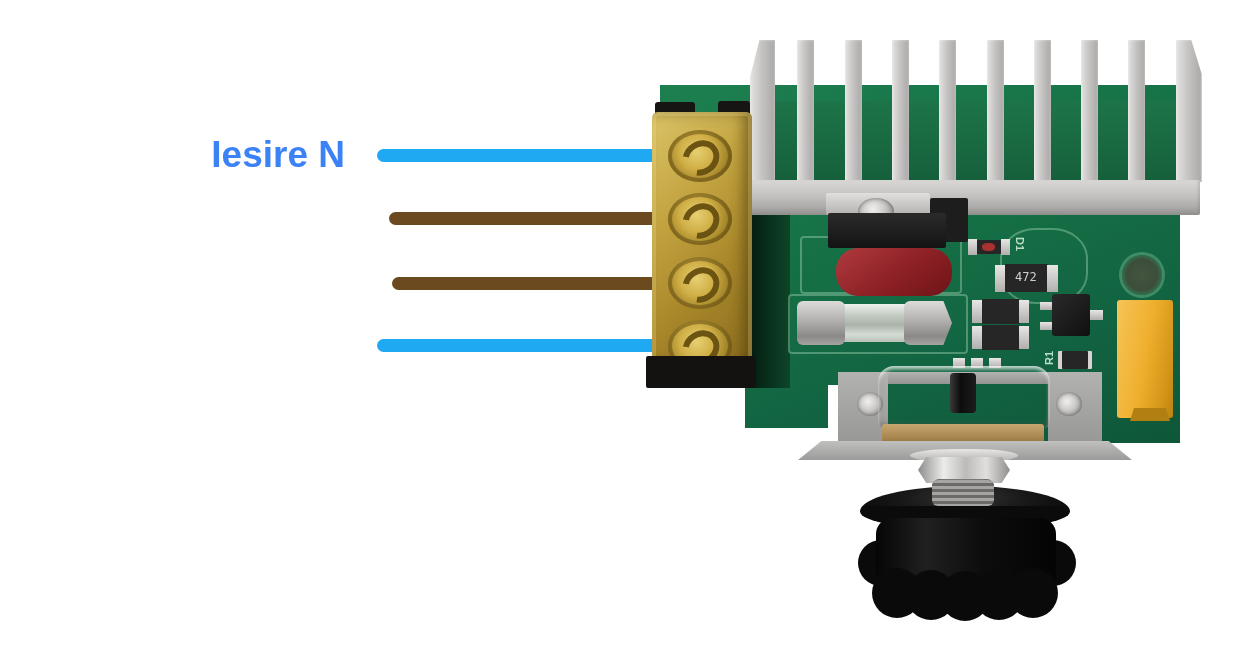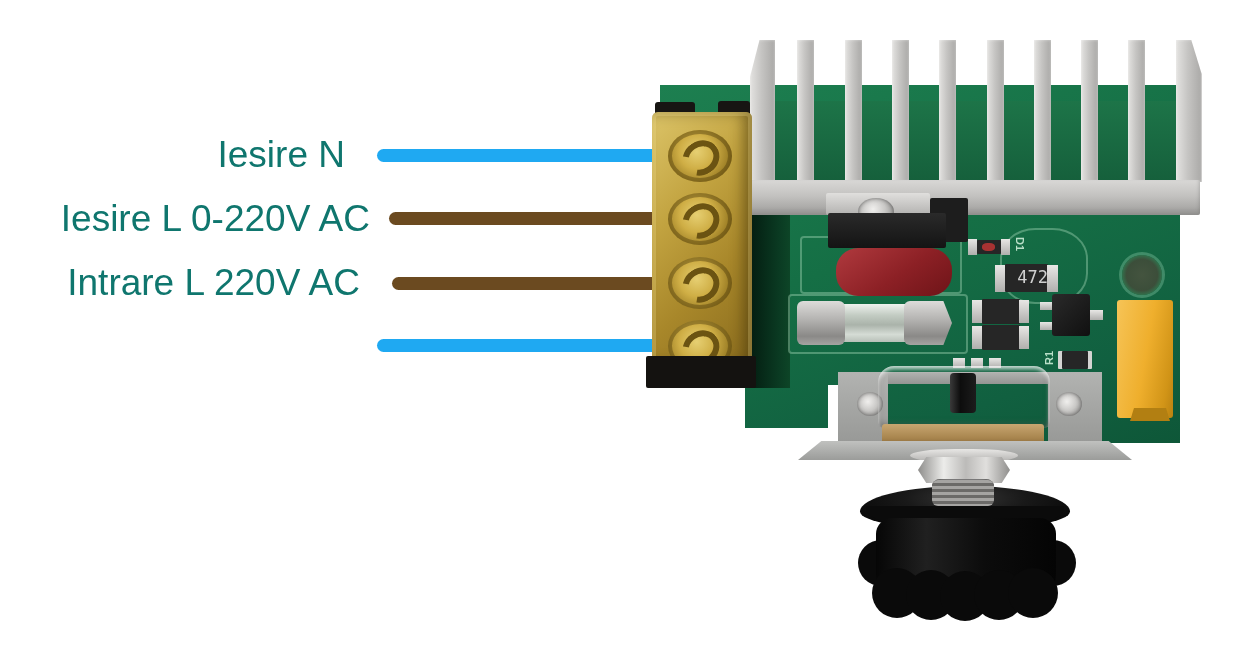--- a/index.html
+++ b/index.html
@@ -1,20 +1,20 @@
 <!DOCTYPE html>
 <html><head>
 <meta charset="utf-8">
 <style>
   html,body{margin:0;padding:0;background:#fff;}
   .canvas{position:relative;width:1244px;height:653px;background:#ffffff;overflow:hidden;
           font-family:"Liberation Sans", sans-serif;}
   .abs{position:absolute;}
   
-  .wire-label{position:absolute;font-weight:400;font-size:37px;line-height:38px;color:#0f766e;
+  .wire-label{position:absolute;font-weight:700;font-size:37px;line-height:38px;color:#3b82f6;
               letter-spacing:0px;white-space:nowrap;}
   .wire{position:absolute;height:13px;border-radius:7px;}
   
   .pcb{left:660px;top:85px;width:520px;height:358px;
        background:linear-gradient(160deg,#1d7f50 0%,#156f45 45%,#116040 80%,#0e5738 100%);
        clip-path:polygon(0 0,520px 0,520px 358px,183px 358px,183px 300px,168px 300px,168px 343px,85px 343px,85px 35px,0 35px);}
   .silk{position:absolute;border:2px solid rgba(180,225,195,.38);}
   .darkcol{left:752px;top:200px;width:38px;height:188px;
            background:linear-gradient(90deg,#041f12,#0a3a22 70%,#0d4527);}
   
@@ -46,22 +46,22 @@
   .screwhead{border-radius:50%;background:radial-gradient(circle at 42% 40%,#f0efed 0%,#c9c8c6 45%,#8f8e8c 90%);
              box-shadow:inset 0 0 4px rgba(60,60,60,.7);}
   .redcap{left:836px;top:248px;width:116px;height:48px;border-radius:22px;
           background:linear-gradient(145deg,#b03a3e 0%,#8c2025 55%,#6e1418 100%);}
   .fuse-glass{left:843px;top:304px;width:64px;height:38px;
           background:linear-gradient(180deg,#eef2ee 0%,#c2cbc2 30%,#aab3aa 55%,#d5dcd5 80%,#b8c0b8 100%);}
   .fuse-cap{top:301px;width:48px;height:44px;border-radius:6px;
           background:linear-gradient(180deg,#dddcda 0%,#b6b5b3 40%,#8a8987 80%,#a5a4a2 100%);}
   .smd-body{background:#262626;border-radius:1px;}
   .smd-cap{background:linear-gradient(180deg,#e8e7e5,#b0afad);}
-  .smd-text{position:absolute;width:100%;text-align:right;color:#cfcfcf;
-            font-family:"DejaVu Sans Mono",monospace;font-size:17px;line-height:26px;}
+  .smd-text{position:absolute;width:100%;text-align:left;color:#cfcfcf;
+            font-family:"DejaVu Sans Mono",monospace;font-size:12px;line-height:26px;padding-left:10px;}
   .silktext{position:absolute;color:#b9dfc8;font-size:11px;font-weight:700;}
   .yellowcap{left:1117px;top:300px;width:56px;height:118px;border-radius:3px;
           background:linear-gradient(100deg,#f6c457 0%,#efaf2d 50%,#d19417 85%,#ba8211 100%);}
   .hole{left:1122px;top:255px;width:40px;height:40px;border-radius:50%;
         background:radial-gradient(circle,#44543f 0%,#3c4e3a 55%,#2f7a50 75%,#1b7448 100%);
         box-shadow:0 0 0 3px rgba(150,210,175,.35);}
   
   .bracket{background:linear-gradient(180deg,#b2b3b1,#949593);}
   .foot{left:798px;top:441px;width:334px;height:19px;
         background:linear-gradient(180deg,#c0c1bf,#9b9c9a);
@@ -94,24 +94,22 @@
   .scallop{position:absolute;border-radius:50%;background:#0a0a0a;}
 </style>
 </head>
 <body>
 
 <div class="canvas">
 
   <div class="wire-label" style="right:899px;top:136px">Iesire N</div>
   <div class="wire" style="left: 377px; top: 149px; width: 328px; background: rgb(31, 169, 242);"></div>
 
-  <div class="wire-label" style="right:874px;top:200px">Iesire L 0-220V AC</div>
   <div class="wire" style="left: 389px; top: 212px; width: 311px; background: rgb(107, 74, 32);"></div>
 
-  <div class="wire-label" style="right:884px;top:264px">Intrare L 220V AC</div>
   <div class="wire" style="left: 392px; top: 277px; width: 311px; background: rgb(107, 74, 32);"></div>
 
   <div class="wire" style="left: 377px; top: 339px; width: 323px; background: rgb(31, 169, 242);"></div>
 
   <div>
 
     <div class="abs pcb"></div>
     <div class="abs darkcol"></div>
 
     <div class="silk" style="left:800px;top:236px;width:158px;height:54px;border-radius:4px"></div>

